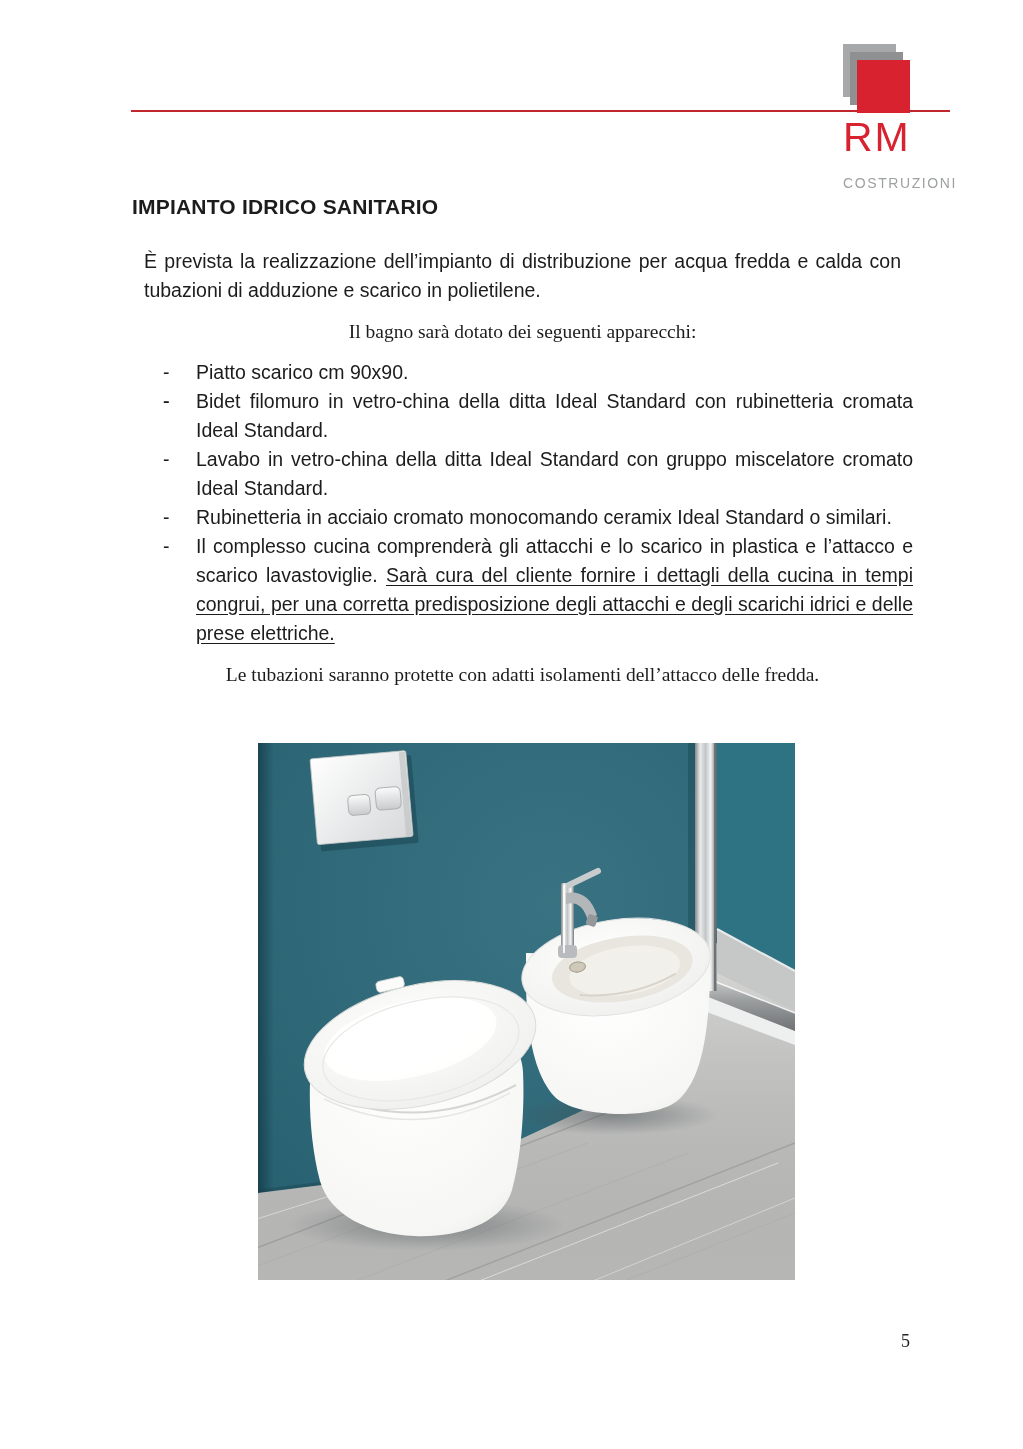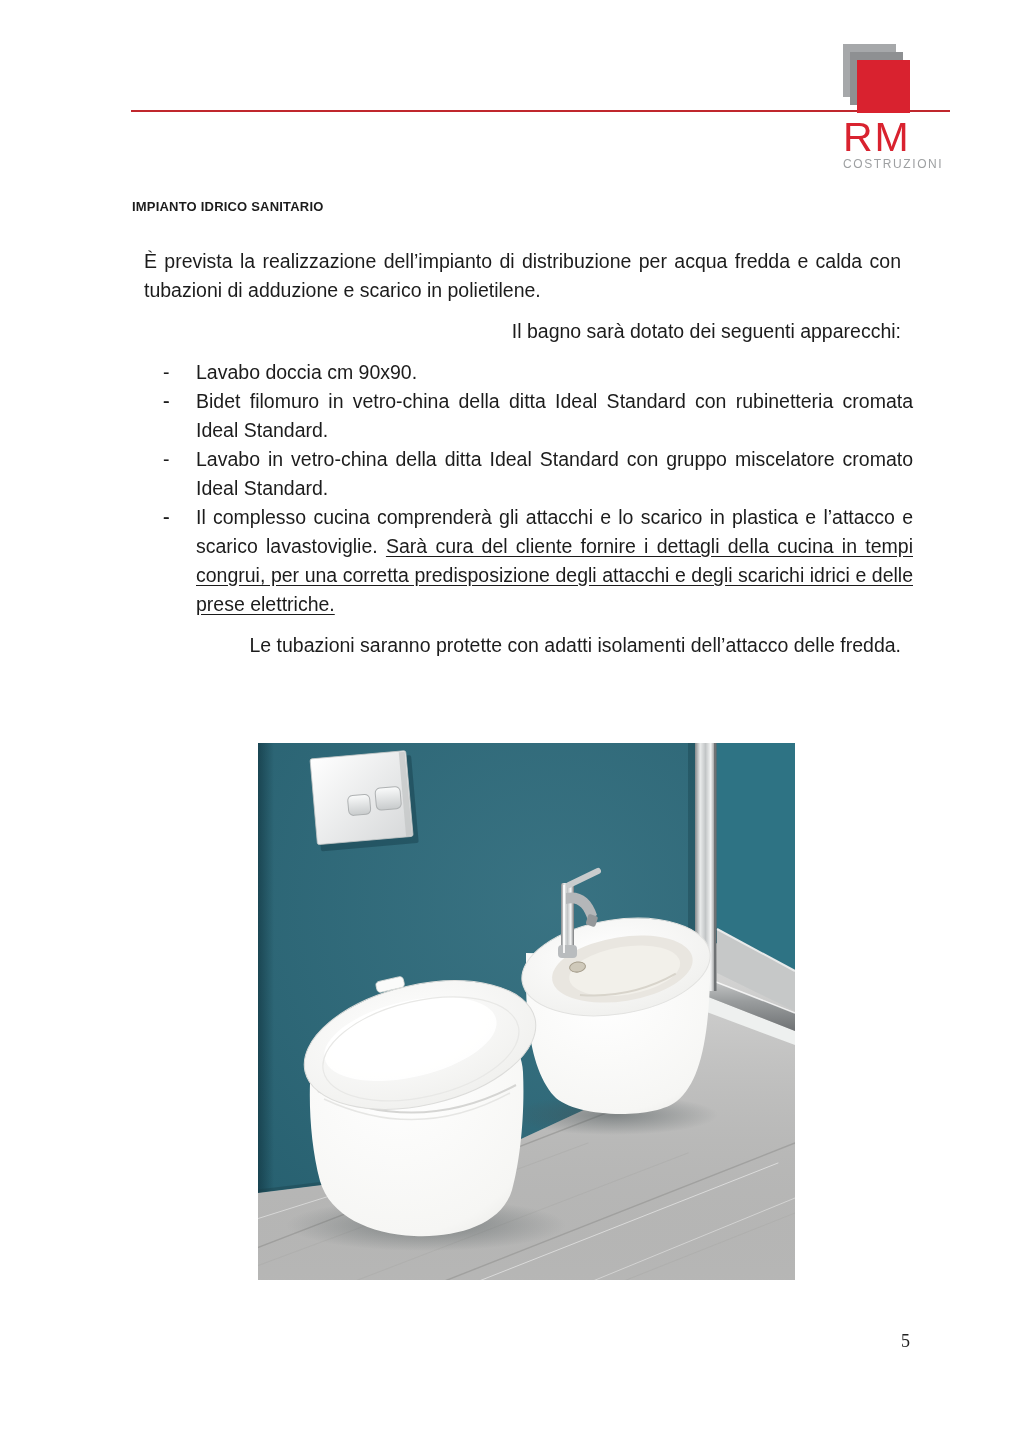--- a/index.html
+++ b/index.html
@@ -22,34 +22,34 @@
   .logo-squares{position:relative;width:75px;height:72px;}
   .sq{position:absolute;width:53px;height:53px;}
   .sq.back{left:0;top:0;background:#a6a8aa;}
   .sq.mid{left:7px;top:8px;background:#8e9092;}
   .sq.front{left:14px;top:16px;background:#d9222f;}
   .logo-rm{
     font-size:41px;line-height:38px;color:#d9222f;letter-spacing:2px;
     font-weight:400;margin-top:2px;
   }
   .logo-sub{
-    font-size:12px;color:#9ea0a2;letter-spacing:1.6px;margin-top:1px;
+    font-size:14px;color:#9ea0a2;letter-spacing:1.6px;margin-top:19px;
   }
 
   
   .content{
     position:absolute;left:132px;top:192px;width:781px;
     font-size:19.5px;line-height:29px;
   }
   h1.doc-heading{
-    font-size:13px;line-height:29px;font-weight:bold;
+    font-size:21px;line-height:29px;font-weight:bold;
     margin:0 0 26px 0;letter-spacing:.2px;
   }
   p.para{margin:12px;text-align:justify;}
-  p.para.single{text-align:right;}
+  p.para.single{text-align:center;font-family:Liberation Serif, serif;}
   .list{margin:0;}
   .li{position:relative;padding-left:64px;text-align:justify;}
   .li .dash{position:absolute;left:31px;top:0;}
   .closing{margin-left:34px;}
   u.uline{text-decoration:underline;text-underline-offset:3px;}
 
   
   figure.photo{
     position:absolute;left:258px;top:743px;width:537px;height:537px;
     margin:0;overflow:hidden;
@@ -81,35 +81,36 @@
 
   <div class="content">
     <h1 class="doc-heading">IMPIANTO IDRICO SANITARIO</h1>
 
     <p class="para">È prevista la realizzazione dell’impianto di distribuzione per acqua fredda e calda con tubazioni di adduzione e scarico in polietilene.</p>
     <p class="para single">Il bagno sarà dotato dei seguenti apparecchi:</p>
 
     <div class="list">
       <div class="li">
         <span class="dash">-</span>
-        <span>Lavabo doccia cm 90x90.</span>
+        <span>Piatto scarico cm 90x90.</span>
       </div>
       <div class="li">
         <span class="dash">-</span>
       </div>
       <div class="li">
         <span class="dash">-</span>
         <span>Bidet filomuro in vetro-china della ditta Ideal Standard con rubinetteria cromata Ideal Standard.</span>
       </div>
       <div class="li">
         <span class="dash">-</span>
         <span>Lavabo in vetro-china della ditta Ideal Standard con gruppo miscelatore cromato Ideal Standard.</span>
       </div>
       <div class="li">
         <span class="dash">-</span>
+        <span>Rubinetteria in acciaio cromato monocomando ceramix Ideal Standard o similari.</span>
       </div>
       <div class="li">
         <span class="dash">-</span>
         <span>Il complesso cucina comprenderà gli attacchi e lo scarico in plastica e l’attacco e scarico lavastoviglie. </span><u class="uline">Sarà cura del cliente fornire i dettagli della cucina in tempi congrui, per una corretta predisposizione degli attacchi e degli scarichi idrici e delle prese elettriche.</u>
       </div>
     </div>
 
     <p class="para single closing">Le tubazioni saranno protette con adatti isolamenti dell’attacco delle fredda.</p>
   </div>
 

